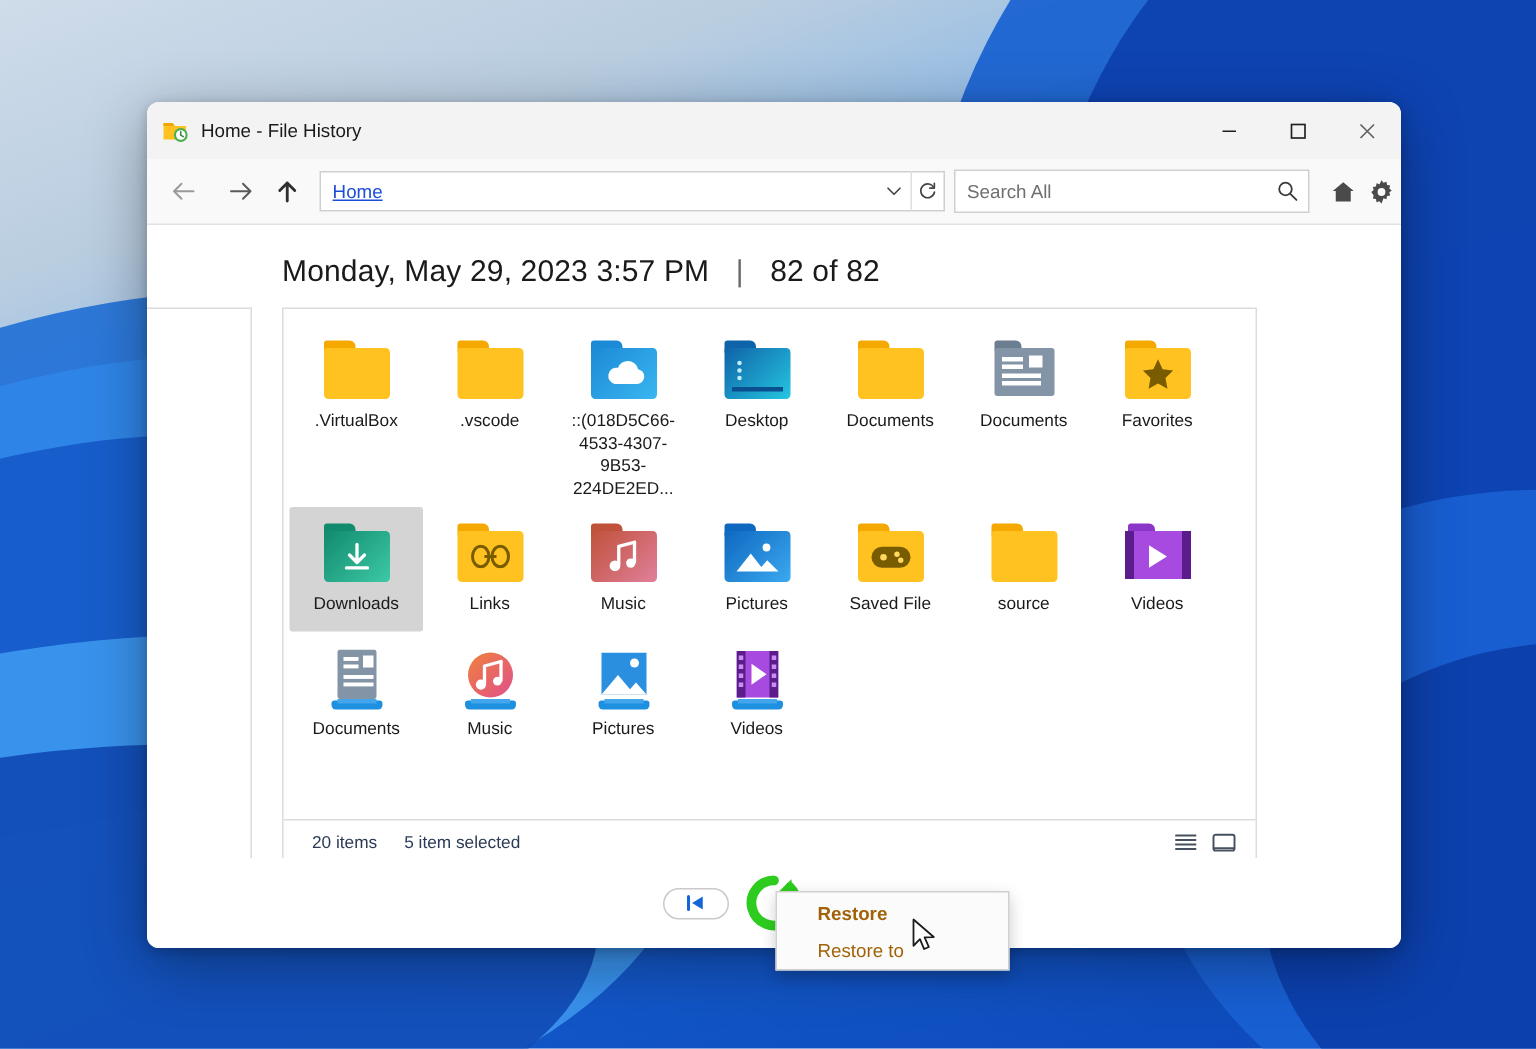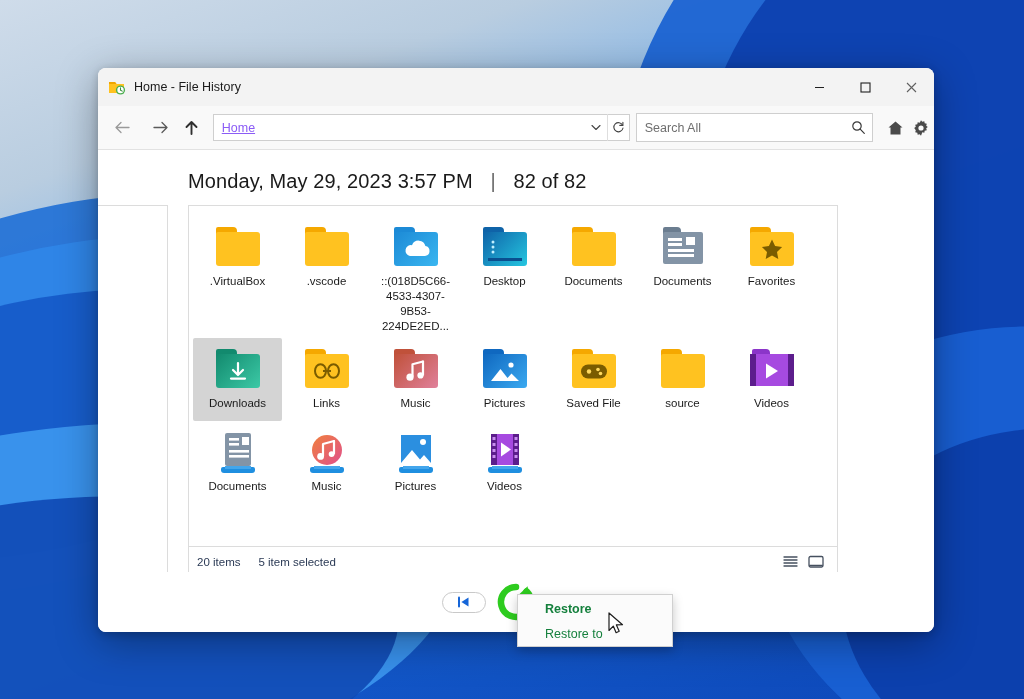--- a/index.html
+++ b/index.html
@@ -47,21 +47,21 @@
     height: 44px; background: #f9f9f9;
     display: flex; align-items: center;
     border-bottom: 1px solid #e2e2e2;
   }
   .navbtn { width: 30px; height: 30px; display: flex; align-items: center; justify-content: center; cursor: default; }
   #addressbar {
     flex: 0 0 auto; width: 417px; height: 27px; margin-left: 6px;
     background: #fff; border: 1px solid #cfcfcf;
     display: flex; align-items: center;
   }
-  #address-text { font-size: 12.5px; color: #8b5cf6; padding-left: 8px; flex: 1; text-decoration: underline; }
+  #address-text { font-size: 12.5px; color: #1d4ed8; padding-left: 8px; flex: 1; text-decoration: underline; }
   .addr-sub { width: 22px; height: 25px; display: flex; align-items: center; justify-content: center; }
   #refreshbtn { width: 22px; height: 27px; display: flex; align-items: center; justify-content: center;
     border-left: 1px solid #dedede; }
   #searchbox {
     flex: 0 0 auto; width: 237px; height: 29px; margin-left: 6px;
     background: #fff; border: 1px solid #cfcfcf;
     display: flex; align-items: center;
   }
   #search-input {
     flex: 1; border: none; outline: none; font-size: 12.5px;
@@ -114,21 +114,21 @@
     line-height: 15px; width: 86px; word-wrap: break-word;
   }
 
   
   #statusbar {
     height: 30px; border-top: 1px solid #dcdcdc;
     display: flex; align-items: center;
     font-size: 11.5px; color: #2b3a55;
     padding: 0 8px;
   }
-  #statusbar .sb-items { margin-left: 0; }
+  #statusbar .sb-items { margin-left: 11px; }
   #statusbar .sb-sel { margin-left: 18px; }
   #statusbar .spacer { flex: 1; }
   .viewbtn { width: 26px; height: 24px; display: flex; align-items: center; justify-content: center; }
 
   
   #bottombar {
     position: absolute; left: 0; bottom: 0;
     width: 836px; height: 60px; background: #fff;
     display: flex; align-items: center; justify-content: center;
     gap: 10px;
@@ -147,21 +147,21 @@
     left: 517px; top: 594px;
     width: 156px; height: 53px;
     background: #fbfbfb;
     border: 1px solid #d0d0d0;
     box-shadow: 0 4px 10px rgba(0,0,0,.22);
     z-index: 40;
     padding: 1px 0;
   }
   .mi {
     height: 25px; display: flex; align-items: center;
-    padding-left: 27px; font-size: 12.5px; color: #15803d;
+    padding-left: 27px; font-size: 12.5px; color: #a16207;
   }
   .mi.active { font-weight: bold; background: #fbfbfb; }
   #cursor { position: absolute; left: 608px; top: 612px; z-index: 60; }
 
   
   .folder-base { position: absolute; left: 2px; top: 8px; width: 44px; height: 34px; border-radius: 2px 3px 3px 3px; }
   .folder-tab  { position: absolute; left: 2px; top: 3px; width: 21px; height: 8px; border-radius: 2px 4px 0 0; }
   .glyph { position: absolute; left: 0; top: 8px; width: 48px; height: 34px;
            display: flex; align-items: center; justify-content: center; }
 </style>

